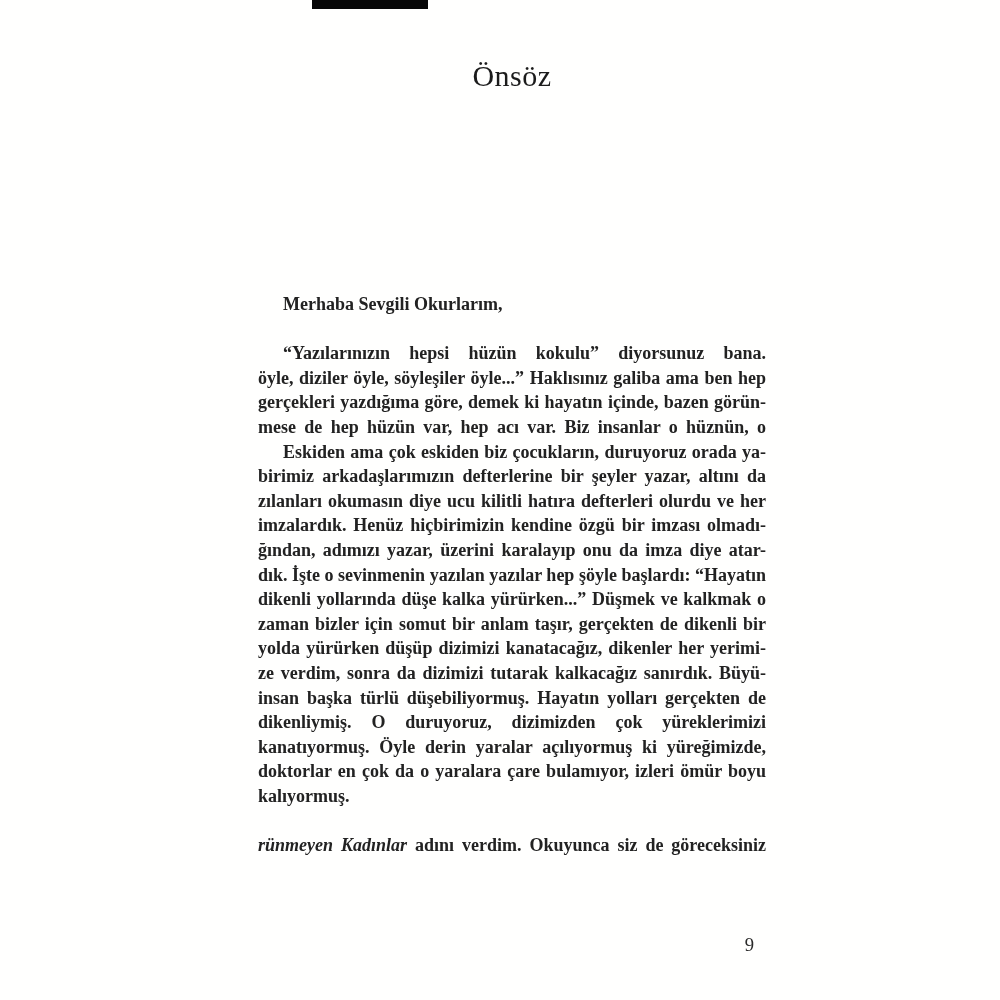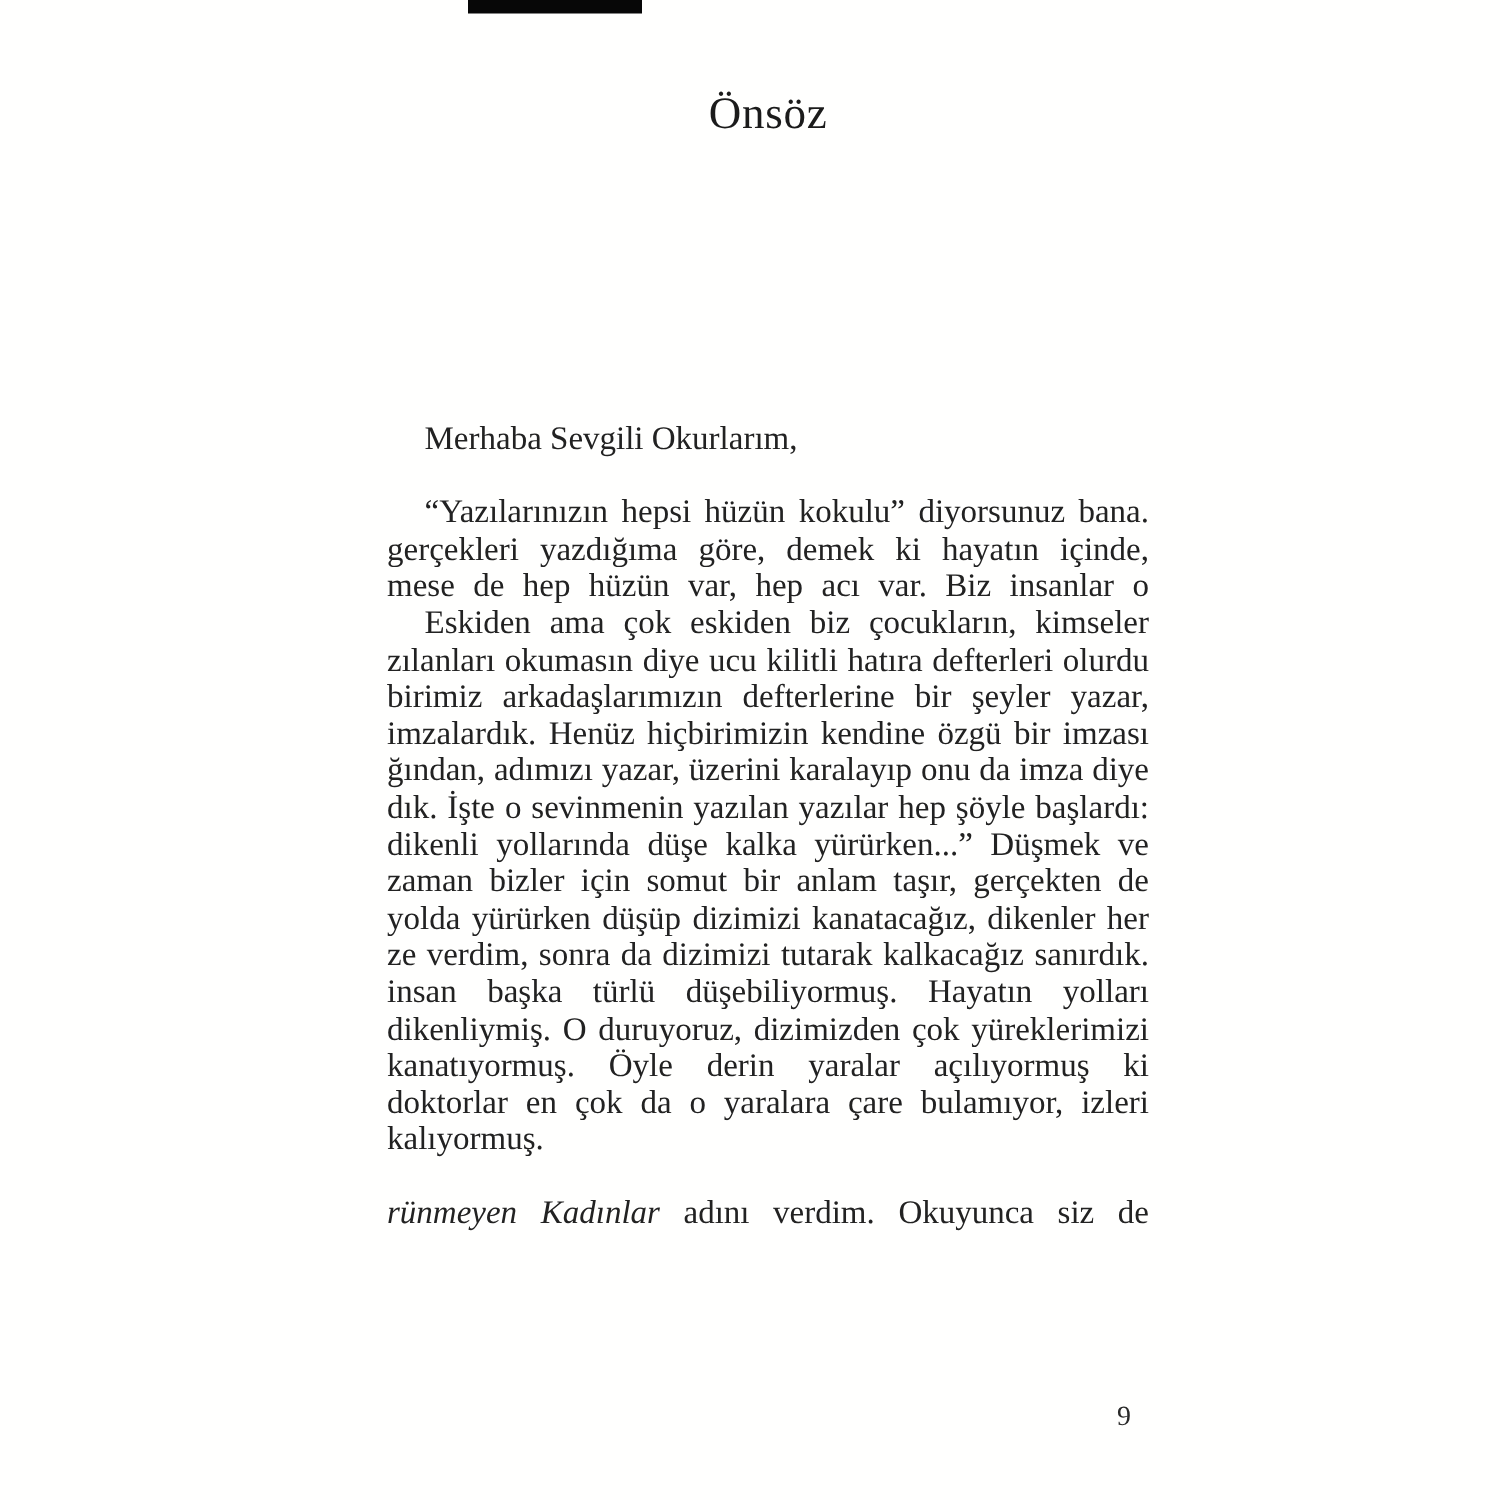--- a/index.html
+++ b/index.html
@@ -22,22 +22,23 @@
     position: absolute;
     left: 258px; top: 58px; width: 508px;
     text-align: center;
     font-size: 30px;
     line-height: 36px;
     color: #1b1b1b;
     letter-spacing: 0.5px;
   }
   .text-block {
     position: absolute;
-    left: 258px; top: 280px; width: 508px;
-    font-size: 22px;
+    left: 258px; top: 292px; width: 508px;
+    font-size: 18px;
+    font-weight: bold;
   }
   .para { margin: 0; }
   .para.gap { margin-top: 24.6px; }
   .line {
     text-align: justify;
     text-align-last: justify;
     height: 24.6px;
     line-height: 24.6px;
     overflow: hidden;
     white-space: normal;
@@ -59,27 +60,28 @@
 
 <div class="page">
   <div class="top-bar"></div>
   <div class="chapter-title">Önsöz</div>
   <div class="text-block" id="text-block">
       <div class="para">
         <div class="line first last"><span>Merhaba Sevgili Okurlarım,</span></div>
       </div>
       <div class="para gap">
         <div class="line first"><span>“Yazılarınızın hepsi hüzün kokulu” diyorsunuz bana. “Kitaplar</span></div>
+        <div class="line"><span>öyle, diziler öyle, söyleşiler öyle...” Haklısınız galiba ama ben hep</span></div>
         <div class="line"><span>gerçekleri yazdığıma göre, demek ki hayatın içinde, bazen görün-</span></div>
         <div class="line"><span>mese de hep hüzün var, hep acı var. Biz insanlar o hüznün, o acının</span></div>
       </div>
       <div class="para">
-        <div class="line first"><span>Eskiden ama çok eskiden biz çocukların, kimseler orada ya-</span></div>
+        <div class="line first"><span>Eskiden ama çok eskiden biz çocukların, duruyoruz orada ya-</span></div>
+        <div class="line"><span>birimiz arkadaşlarımızın defterlerine bir şeyler yazar, altını da</span></div>
         <div class="line"><span>zılanları okumasın diye ucu kilitli hatıra defterleri olurdu ve her</span></div>
-        <div class="line"><span>birimiz arkadaşlarımızın defterlerine bir şeyler yazar, altını da</span></div>
         <div class="line"><span>imzalardık. Henüz hiçbirimizin kendine özgü bir imzası olmadı-</span></div>
         <div class="line"><span>ğından, adımızı yazar, üzerini karalayıp onu da imza diye atar-</span></div>
         <div class="line"><span>dık. İşte o sevinmenin yazılan yazılar hep şöyle başlardı: “Hayatın</span></div>
         <div class="line"><span>dikenli yollarında düşe kalka yürürken...” Düşmek ve kalkmak o</span></div>
         <div class="line"><span>zaman bizler için somut bir anlam taşır, gerçekten de dikenli bir</span></div>
         <div class="line"><span>yolda yürürken düşüp dizimizi kanatacağız, dikenler her yerimi-</span></div>
         <div class="line"><span>ze verdim, sonra da dizimizi tutarak kalkacağız sanırdık. Büyü-</span></div>
         <div class="line"><span>insan başka türlü düşebiliyormuş. Hayatın yolları gerçekten de</span></div>
         <div class="line"><span>dikenliymiş. O duruyoruz, dizimizden çok yüreklerimizi yaralıyor,</span></div>
         <div class="line"><span>kanatıyormuş. Öyle derin yaralar açılıyormuş ki yüreğimizde,</span></div>

